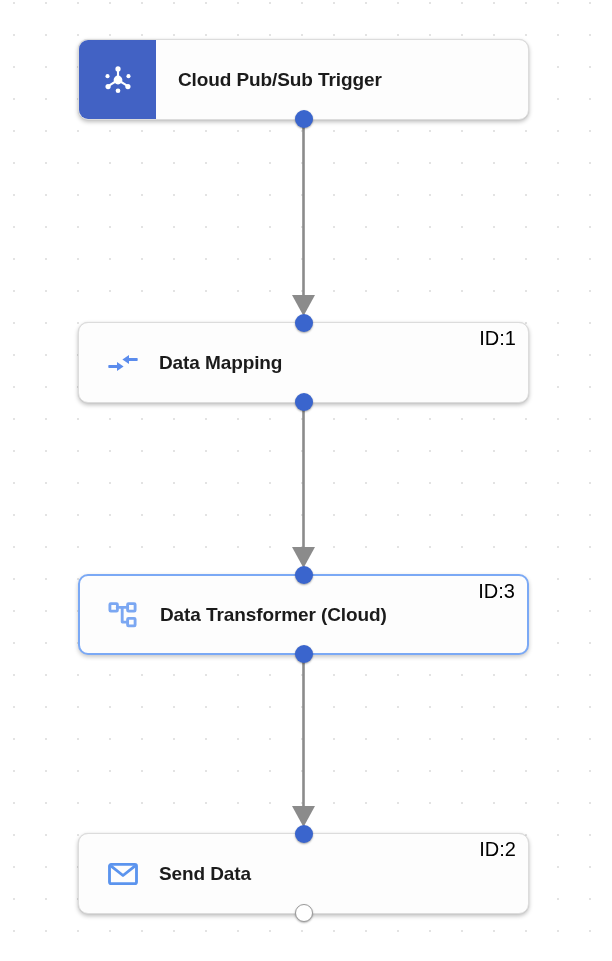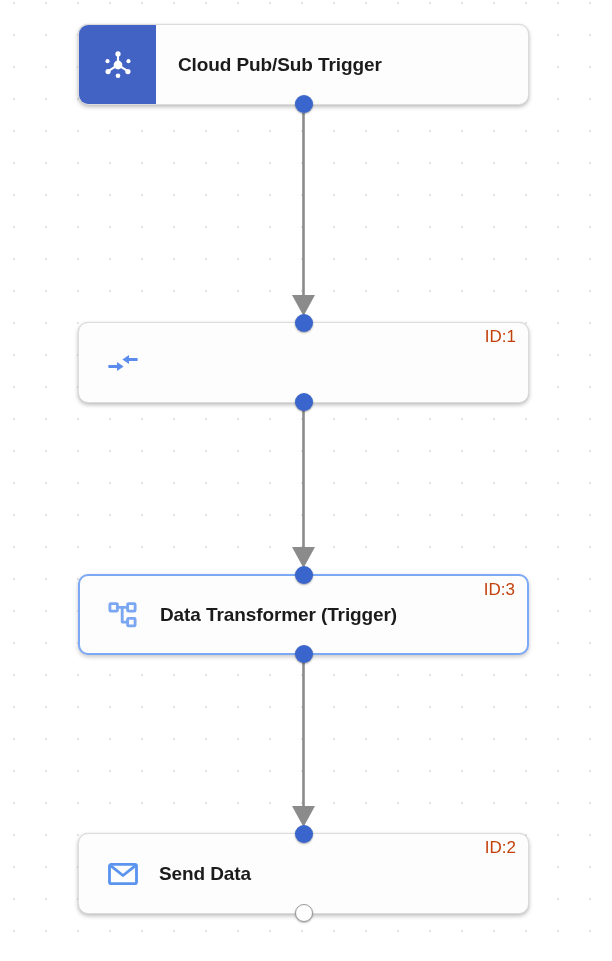--- a/index.html
+++ b/index.html
@@ -82,23 +82,23 @@
     letter-spacing: -0.1px;
     white-space: nowrap;
   }
   .node-badge + .node-title { margin-left: 22px; }
   .node-icon + .node-title { margin-left: 14px; }
 
   .node-id {
     position: absolute;
     top: 4px;
     right: 12px;
-    font-size: 17px;
+    font-size: 20px;
     font-weight: normal;
-    color: #c2410c;
+    color: #000000;
     letter-spacing: 0px;
   }
 
   
   .port {
     position: absolute;
     left: 50%;
     width: 18px;
     height: 18px;
     margin-left: -9px;
@@ -135,21 +135,21 @@
       <line x1="303.5" y1="404" x2="303.5" y2="554" stroke="#8b8b8b" stroke-width="2.6"></line>
       <polygon points="292,547 315,547 303.5,568" fill="#8b8b8b"></polygon>
     </g>
 
     <g>
       <line x1="303.5" y1="656" x2="303.5" y2="813" stroke="#8b8b8b" stroke-width="2.6"></line>
       <polygon points="292,806 315,806 303.5,827" fill="#8b8b8b"></polygon>
     </g>
   </svg>
 
-  <div class="node" style="top:24px;">
+  <div class="node" style="top:39px;">
     <div class="node-badge">
       <svg width="34" height="34" viewBox="0 0 24 24">
         <g stroke="#ffffff" stroke-width="1.5" stroke-linecap="round">
           <line x1="12" y1="12" x2="12" y2="5.5"></line>
           <line x1="12" y1="12" x2="6.2" y2="15.6"></line>
           <line x1="12" y1="12" x2="17.8" y2="15.6"></line>
         </g>
         <circle cx="12" cy="12" r="3.1" fill="#ffffff"></circle>
         <circle cx="12" cy="4.2" r="1.85" fill="#ffffff"></circle>
         <circle cx="4.6" cy="9.3" r="1.45" fill="#ffffff"></circle>
@@ -170,38 +170,39 @@
         <g fill="#5b8ced">
 
           <rect x="2.2" y="13.3" width="6.6" height="2.1" rx="0.5"></rect>
           <polygon points="8.0,11.3 12.4,14.35 8.0,17.4"></polygon>
 
           <rect x="15.2" y="8.6" width="6.6" height="2.1" rx="0.5"></rect>
           <polygon points="16.0,6.6 11.6,9.65 16.0,12.7"></polygon>
         </g>
       </svg>
     </div>
+    <span class="node-title">Data Mapping</span>
     <span class="node-id">ID:1</span>
     <div class="port filled top"></div>
     <div class="port filled bottom"></div>
   </div>
 
   <div class="node selected" style="top:574px;">
     <div class="node-icon">
       <svg width="36" height="36" viewBox="0 0 24 24">
         <g fill="none" stroke="#7ba7f2" stroke-width="1.9">
           <rect x="2.6" y="4.4" width="5.0" height="5.0" rx="0.6"></rect>
           <rect x="14.4" y="4.4" width="5.0" height="5.0" rx="0.6"></rect>
           <rect x="14.4" y="14.2" width="5.0" height="5.0" rx="0.6"></rect>
           <path d="M7.6 6.9 H14.4" stroke-linecap="round"></path>
           <path d="M10.8 6.9 V16.7 H14.4" stroke-linecap="round" stroke-linejoin="round"></path>
         </g>
       </svg>
     </div>
-    <span class="node-title">Data Transformer (Trigger)</span>
+    <span class="node-title">Data Transformer (Cloud)</span>
     <span class="node-id">ID:3</span>
     <div class="port filled top"></div>
     <div class="port filled bottom"></div>
   </div>
 
   <div class="node" style="top:833px;">
     <div class="node-icon">
       <svg width="36" height="36" viewBox="0 0 24 24">
         <g fill="none" stroke="#5b94ee" stroke-width="1.9" stroke-linejoin="round">
           <rect x="3.0" y="5.6" width="18.0" height="12.8" rx="1.1"></rect>

